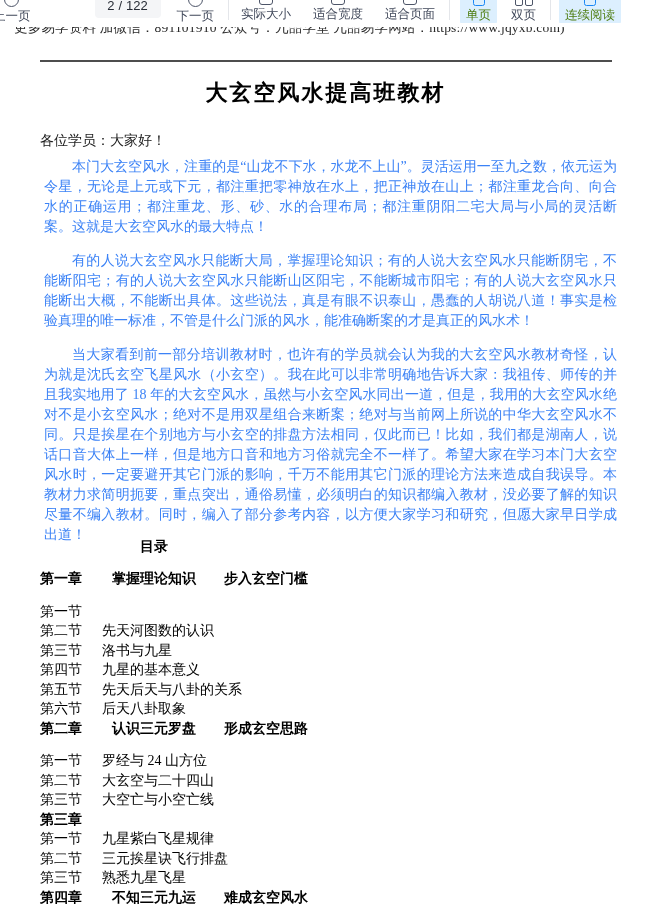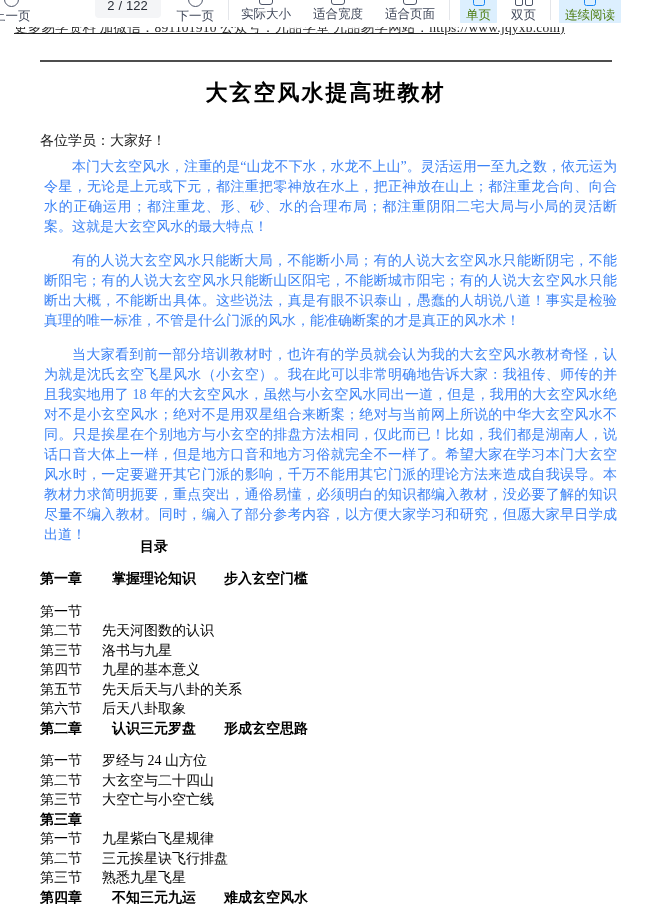--- a/index.html
+++ b/index.html
@@ -20,21 +20,21 @@
   .icon-page-blue { width:12px; height:14px; border:1.6px solid #1987f6; border-radius:2.5px; }
   .icon-double { display:flex; gap:2px; margin-top:1px; }
   .icon-double i { display:block; width:8px; height:13px; border:1.6px solid #4d5568; border-radius:2px; }
   .tb-sep { width:1px; height:20px; background:#e4e6ea; margin-top:0; flex:none; }
   .page-counter { margin-top:-8px; height:26px; min-width:66px; background:#f4f5f7; border-radius:4px;
                   display:flex; align-items:center; justify-content:center; gap:4px;
                   font-size:13px; color:#262b35; cursor:default; }
 
   
   .doc { position:absolute; inset:0; font-family:"Liberation Serif","DejaVu Serif",serif; color:#1c1c1c; }
-  .watermark-clip { position:absolute; top:27px; left:14px; right:8px; height:11px; overflow:hidden;text-decoration:underline; }
+  .watermark-clip { position:absolute; top:27px; left:14px; right:8px; height:11px; overflow:hidden; }
   .watermark-text { font-size:13.5px; line-height:16px; margin-top:-7px; color:#2a2a2a;
                     white-space:nowrap; letter-spacing:.2px; }
   .header-rule { position:absolute; top:60px; left:40px; width:572px; border-top:2px solid #4e4e4e; }
   .doc-title { position:absolute; top:78px; left:0; width:100%; text-align:center;
                font-size:22px; font-weight:600; letter-spacing:2px; color:#000000; }
   .salutation { position:absolute; top:131px; left:40px; font-size:14px; line-height:20px; }
   .para { position:absolute; left:44px; width:573px; font-size:14px; line-height:20px;
           text-align:justify; text-indent:2em; color:#3b82f6; }
   #para1 { top:157px; } #para2 { top:251px; } #para3 { top:345px; }
 
@@ -116,21 +116,21 @@
       <div class="watermark-text">更多易学资料 加微信：891101910 公众号：九喆学堂 九喆易学网站：https://www.jqyxb.com)</div>
     </div>
 
     <div class="header-rule"></div>
 
     <div class="doc-title">大玄空风水提高班教材</div>
 
     <div class="salutation">各位学员：大家好！</div>
 
     <div class="para" id="para1">本门大玄空风水，注重的是“山龙不下水，水龙不上山”。灵活运用一至九之数，依元运为令星，无论是上元或下元，都注重把零神放在水上，把正神放在山上；都注重龙合向、向合水的正确运用；都注重龙、形、砂、水的合理布局；都注重阴阳二宅大局与小局的灵活断案。这就是大玄空风水的最大特点！</div>
-    <div class="para" id="para2">有的人说大玄空风水只能断大局，不能断小局；有的人说大玄空风水只能断阴宅，不能断阳宅；有的人说大玄空风水只能断山区阳宅，不能断城市阳宅；有的人说大玄空风水只能断出大概，不能断出具体。这些说法，真是有眼不识泰山，愚蠢的人胡说八道！事实是检验真理的唯一标准，不管是什么门派的风水，能准确断案的才是真正的风水术！</div>
+    <div class="para" id="para2">有的人说大玄空风水只能断大局，掌握理论知识；有的人说大玄空风水只能断阴宅，不能断阳宅；有的人说大玄空风水只能断山区阳宅，不能断城市阳宅；有的人说大玄空风水只能断出大概，不能断出具体。这些说法，真是有眼不识泰山，愚蠢的人胡说八道！事实是检验真理的唯一标准，不管是什么门派的风水，能准确断案的才是真正的风水术！</div>
     <div class="para" id="para3">当大家看到前一部分培训教材时，也许有的学员就会认为我的大玄空风水教材奇怪，认为就是沈氏玄空飞星风水（小玄空）。我在此可以非常明确地告诉大家：我祖传、师传的并且我实地用了 18 年的大玄空风水，虽然与小玄空风水同出一道，但是，我用的大玄空风水绝对不是小玄空风水；绝对不是用双星组合来断案；绝对与当前网上所说的中华大玄空风水不同。只是挨星在个别地方与小玄空的排盘方法相同，仅此而已！比如，我们都是湖南人，说话口音大体上一样，但是地方口音和地方习俗就完全不一样了。希望大家在学习本门大玄空风水时，一定要避开其它门派的影响，千万不能用其它门派的理论方法来造成自我误导。本教材力求简明扼要，重点突出，通俗易懂，必须明白的知识都编入教材，没必要了解的知识尽量不编入教材。同时，编入了部分参考内容，以方便大家学习和研究，但愿大家早日学成出道！</div>
 
     <div class="toc">
       <div class="toc-heading">目录</div>
       <div>
 
       <div class="toc-row chapter gap-before">
             <span class="lab">第一章</span>
             <span class="tit">掌握理论知识　　步入玄空门槛</span>
           </div>

